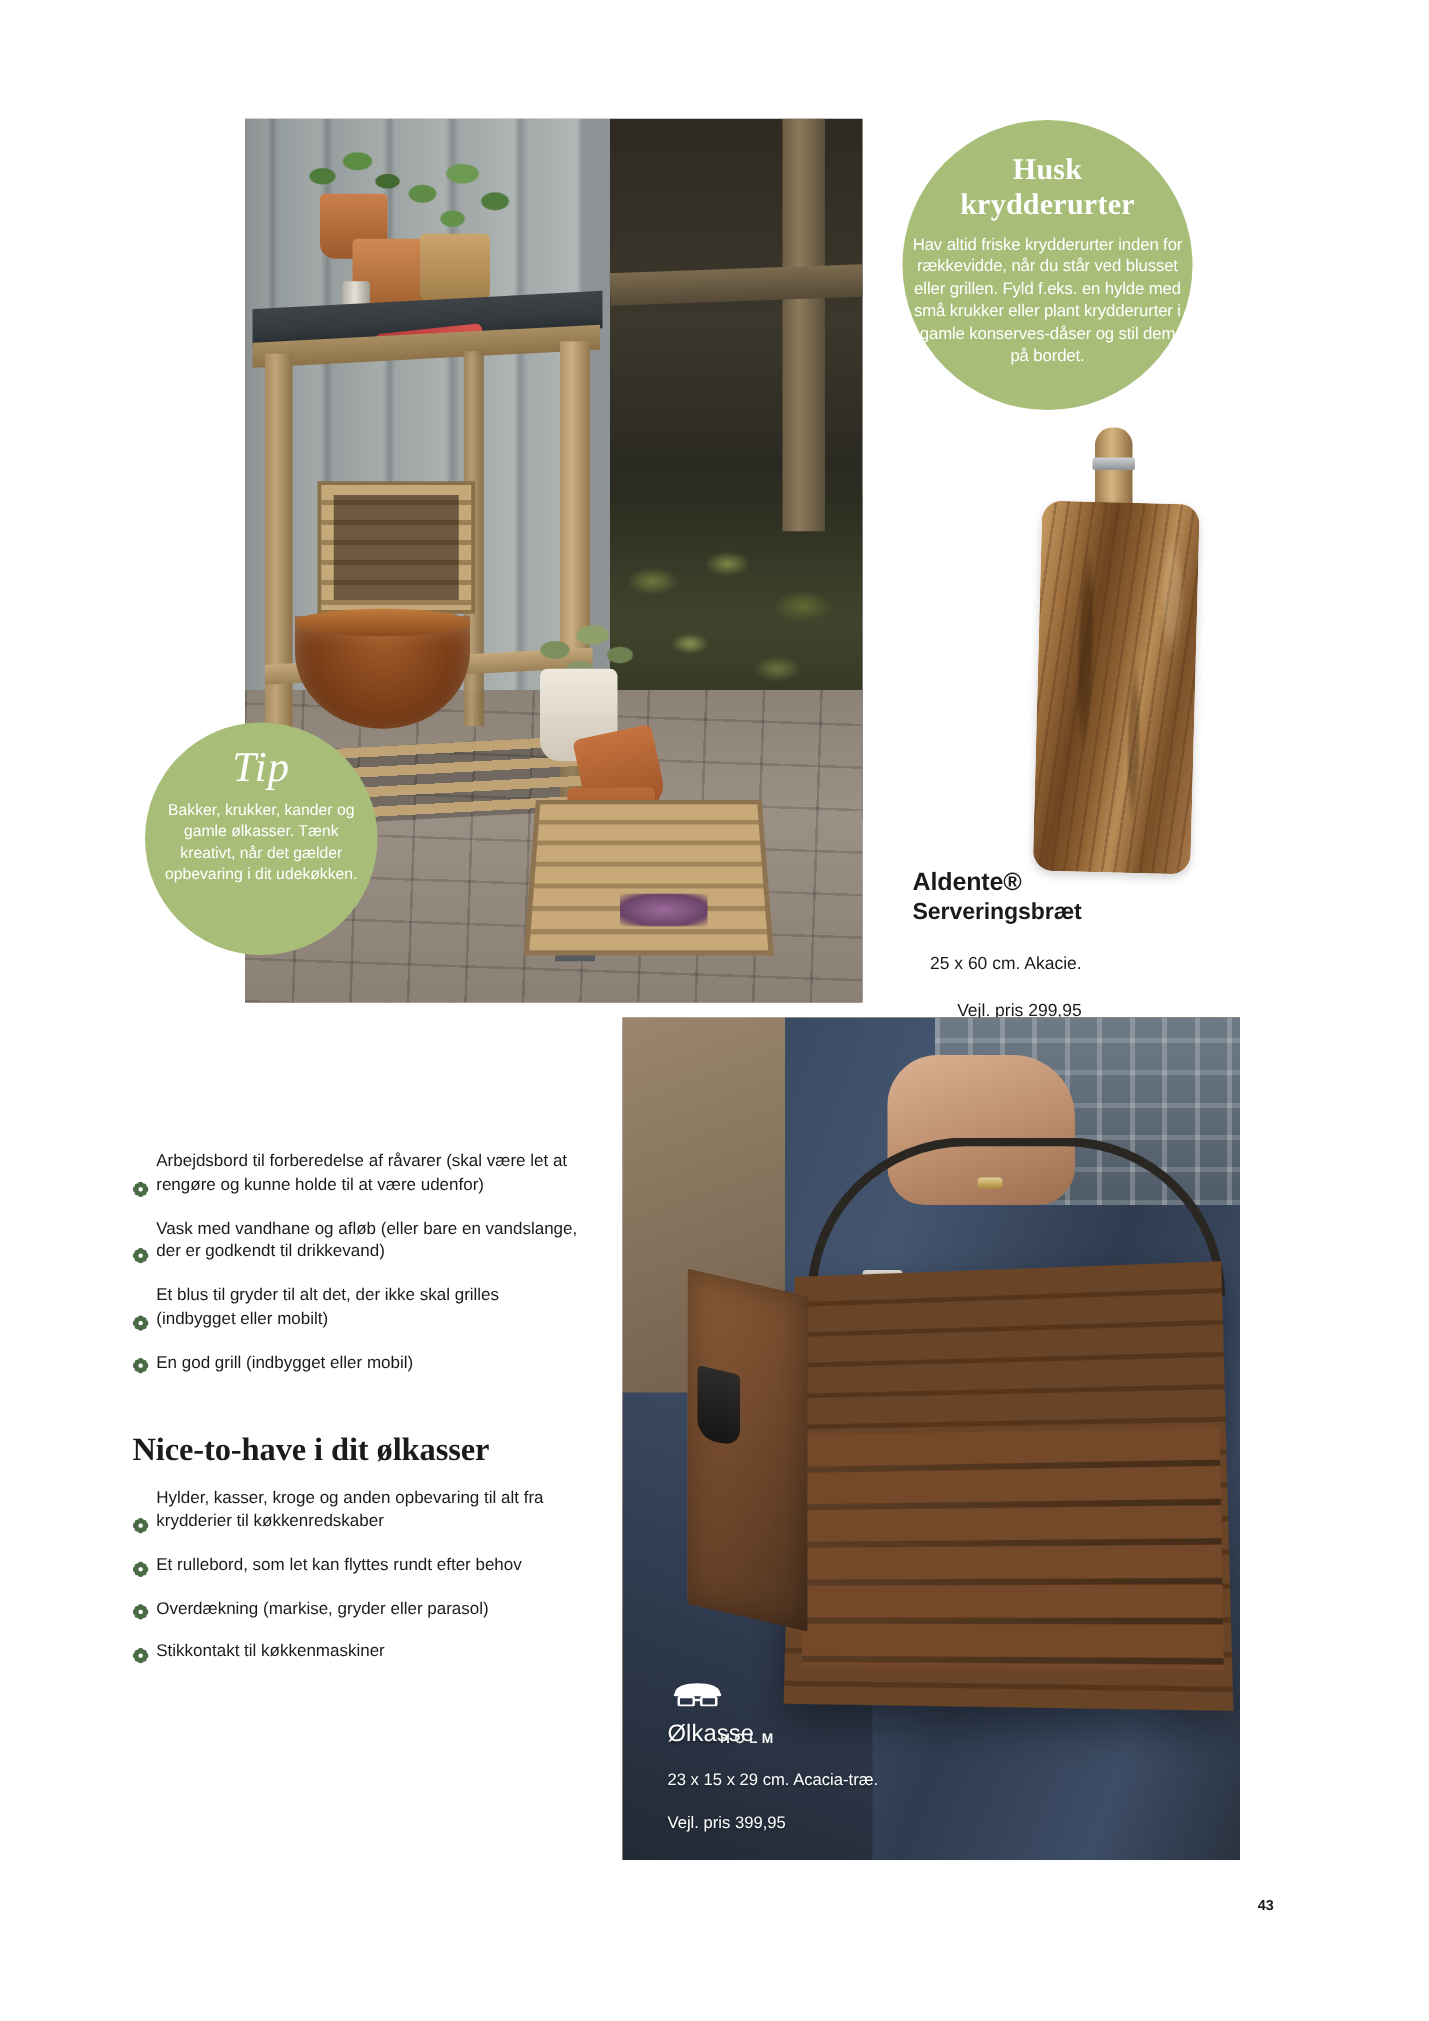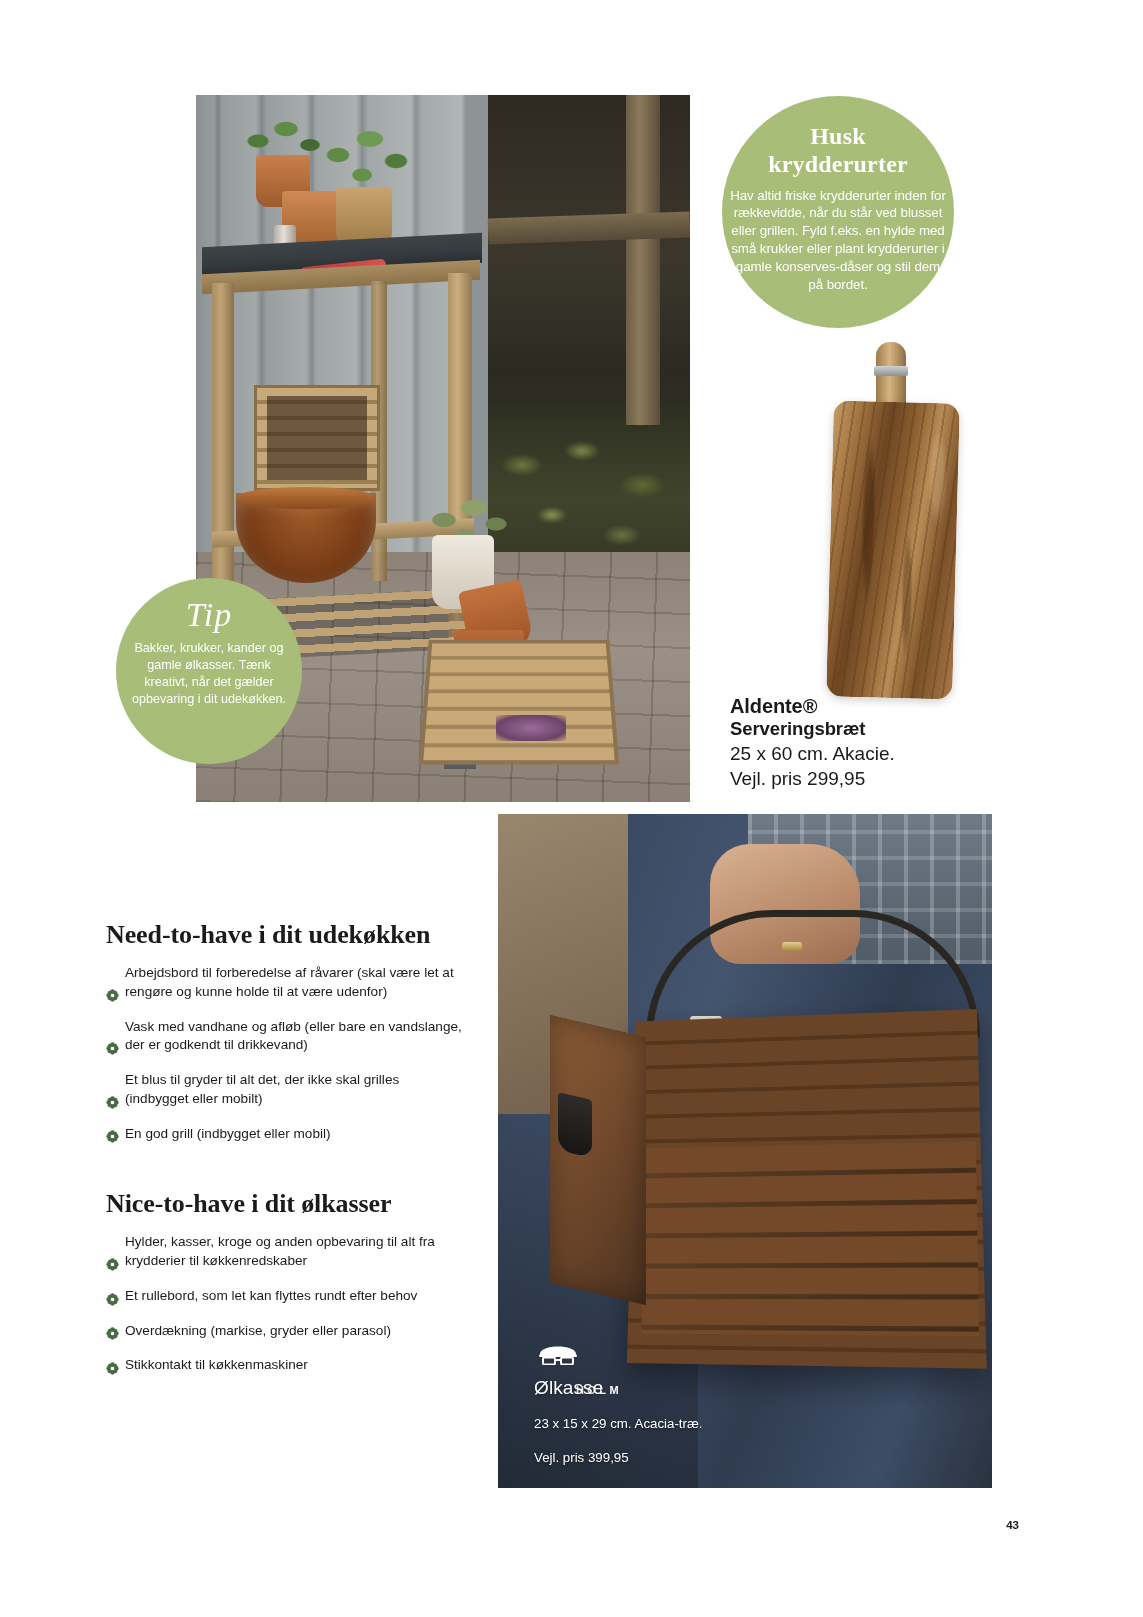--- a/index.html
+++ b/index.html
@@ -331,23 +331,24 @@
     line-height: 1.22;
     letter-spacing: -.1px;
   }
   .pa-name {
     font-size: 18.5px;
     font-weight: bold;
     line-height: 1.22;
     letter-spacing: -.1px;
   }
   .pa-spec {
-    font-size: 19px;
+    font-size: 14px;
     line-height: 1.32;
-    margin-top: 0;
+    margin-top: 20px;
+    text-align: right;
   }
 
   
   .textcol {
     position: absolute;
     left: 106px;
     top: 920px;
     width: 360px;
     color: #1b1b1b;
   }
@@ -589,21 +590,20 @@
 
   <div class="prod-aldente">
     <div class="pa-brand">Aldente®</div>
     <div class="pa-name">Serveringsbræt</div>
     <div class="pa-spec">25 x 60 cm. Akacie.</div>
     <div class="pa-spec">Vejl. pris 299,95</div>
   </div>
 
   <div class="textcol">
 
-    <h2 class="sec-heading">Need-to-have i dit udekøkken</h2>
     <ul class="bullet-list">
       <li class="bullet-item">
         <span class="flower-icon">
           <svg viewBox="0 0 16 16" width="13" height="13" aria-hidden="true">
             <g fill="#4a6b45">
               <circle cx="8" cy="3.4" r="3"></circle>
                 <circle cx="8" cy="12.6" r="3"></circle>
               <circle cx="3.4" cy="8" r="3"></circle>
                 <circle cx="12.6" cy="8" r="3"></circle>
               <circle cx="4.7" cy="4.7" r="2.6"></circle>

